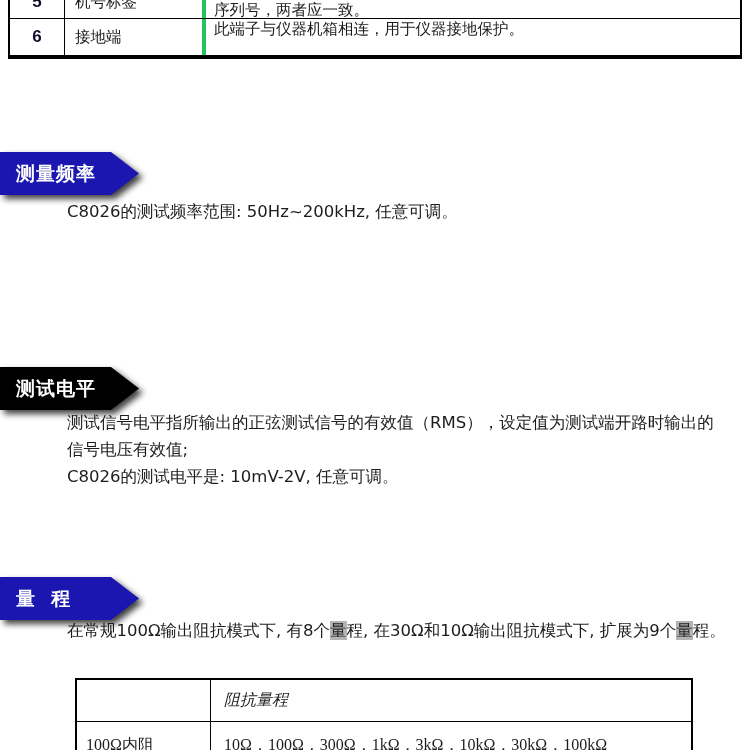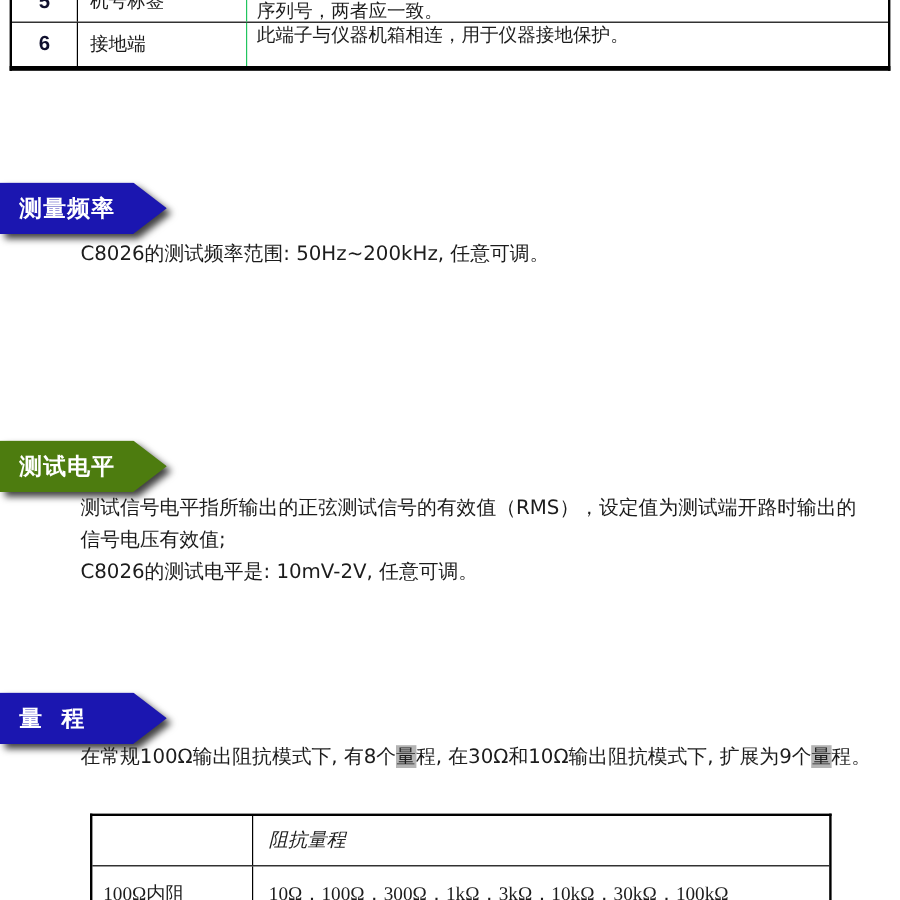--- a/index.html
+++ b/index.html
@@ -26,21 +26,21 @@
   .tt-row5 { height: 18px; border-bottom: 1px solid #000; }
   .tt-row6 { height: 36px; }
   .tt-c1 {
     width: 55px; border-right: 1px solid #000;
     display: flex; justify-content: center; align-items: center;
     font-family: "Liberation Sans", "DejaVu Sans", sans-serif;
     font-weight: bold; font-size: 17px; color: #10102e;
     box-sizing: border-box;
   }
   .tt-c2 {
-    width: 141px; border-right: 1px solid #22c55e;
+    width: 141px; border-right: 4px solid #22c55e;
     display: flex; align-items: center; padding-left: 10px;
     box-sizing: border-box;
   }
   .tt-c3 { flex: 1; display: flex; padding-left: 8px; box-sizing: border-box; }
   .tt-row5 .tt-c1 span { display: block; margin-top: -15px; line-height: 20px; }
   .tt-row5 .tt-c2 { align-items: flex-start; }
   .tt-row5 .tt-c2 span { display: block; margin-top: -7px; line-height: 18px; white-space: nowrap; }
   .tt-row5 .tt-c3 { align-items: center; }
   .tt-row5 .tt-c3 span { display: block; line-height: 19px; white-space: nowrap; }
 
@@ -124,21 +124,21 @@
   <div class="banner-wrap" id="banner-1">
     <div class="banner-shape" style="background: rgb(27, 22, 176);">
       <span>测量频率</span>
     </div>
   </div>
   <div class="para" id="para-1">
       <div class="para-line">C8026的测试频率范围: 50Hz~200kHz, 任意可调。</div>
     </div>
 
   <div class="banner-wrap" id="banner-2">
-    <div class="banner-shape" style="background: #4d7c0f; text-align: right;">
+    <div class="banner-shape" style="background: #000000; text-align: right;">
       <span>测试电平</span>
     </div>
   </div>
   <div class="para" id="para-2">
       <div class="para-line">测试信号电平指所输出的正弦测试信号的有效值（RMS），设定值为测试端开路时输出的</div>
       <div class="para-line">信号电压有效值;</div>
       <div class="para-line">C8026的测试电平是: 10mV-2V, 任意可调。</div>
     </div>
 
   <div class="banner-wrap" id="banner-3">

